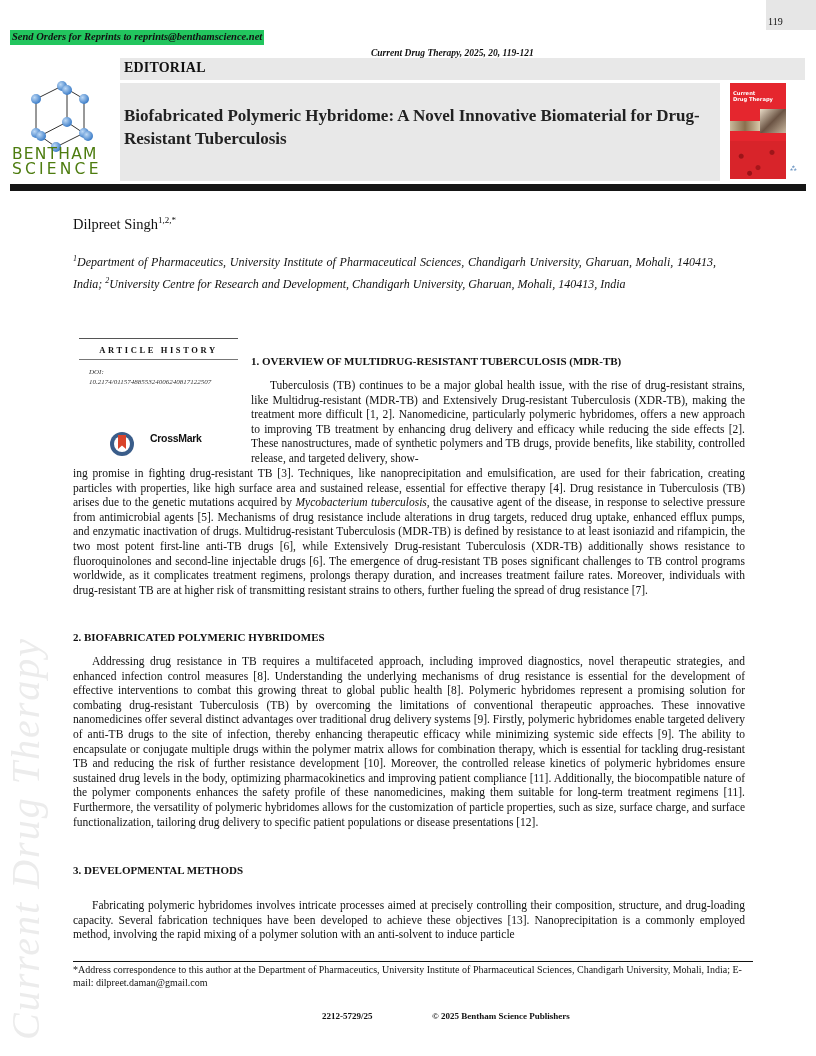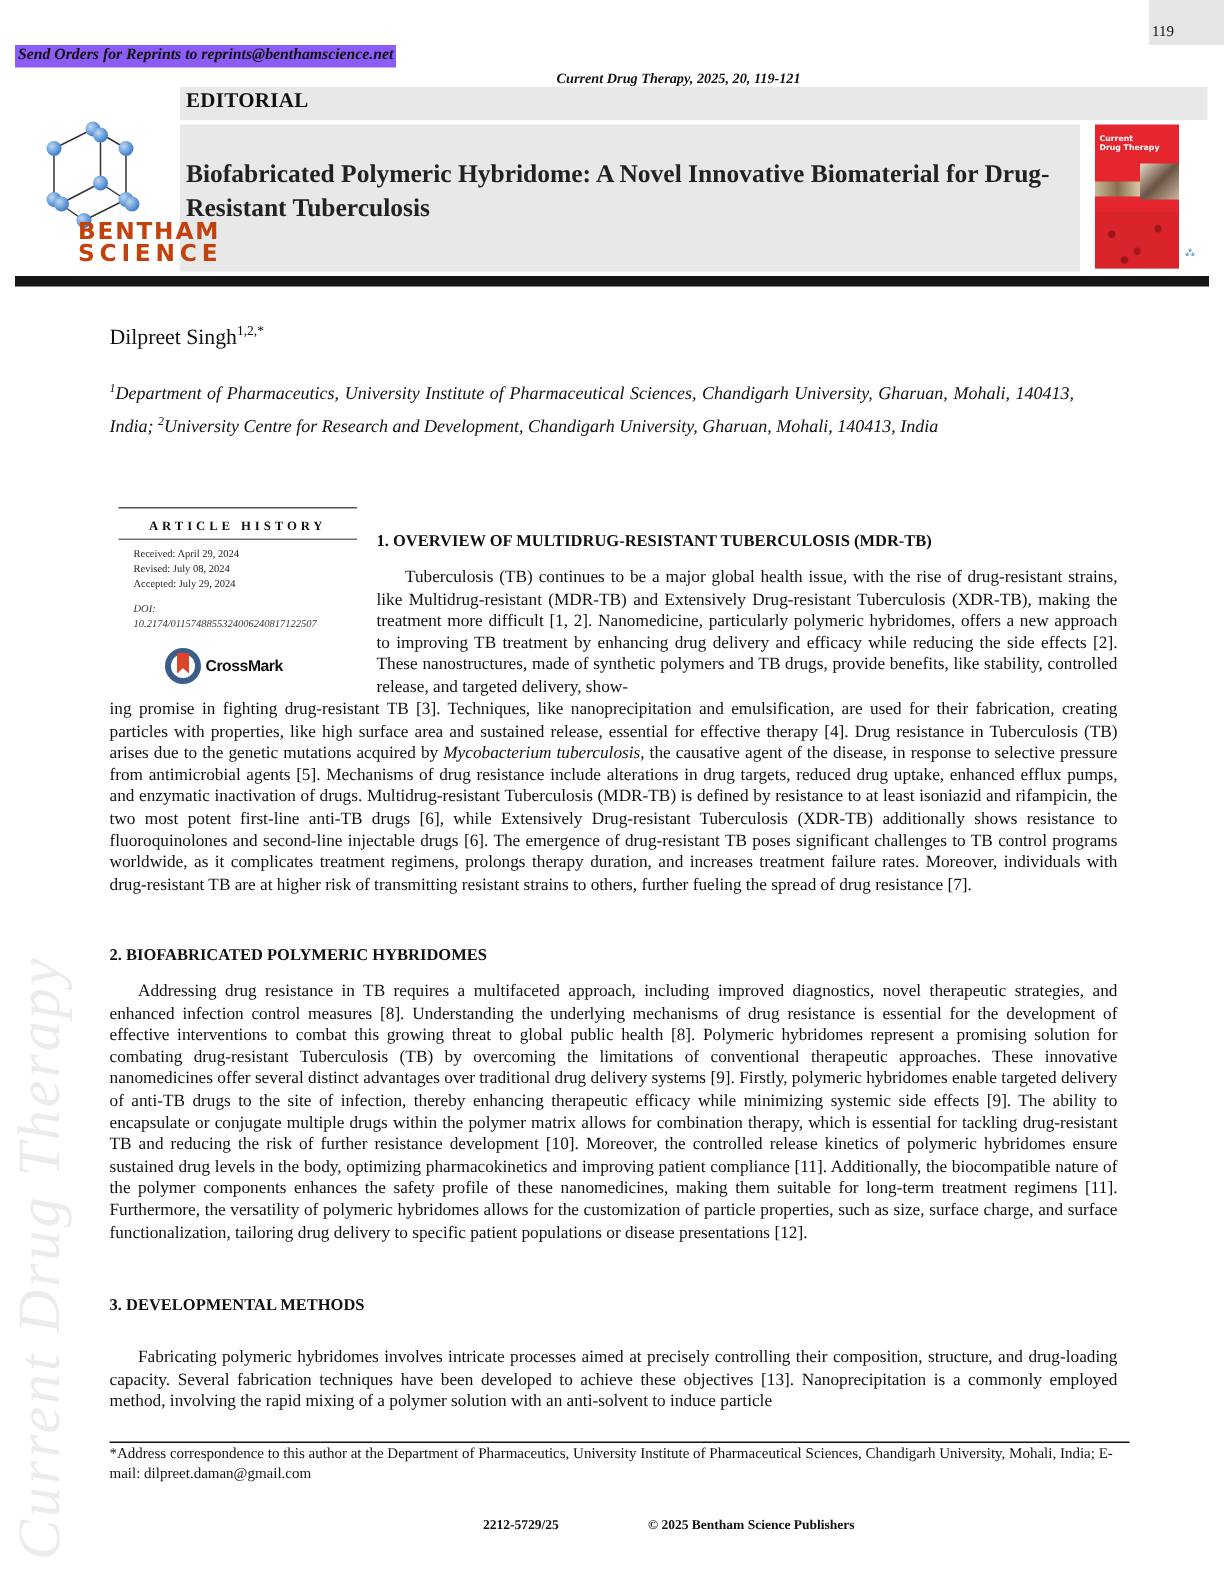--- a/index.html
+++ b/index.html
@@ -2,34 +2,34 @@
 <html><head>
 <meta charset="utf-8">
 <style>
   * { box-sizing: border-box; margin: 0; padding: 0; }
   html, body { width: 816px; height: 1056px; background: #ffffff; overflow: hidden; }
   body { position: relative; font-family: "Liberation Serif", serif; color: #111; }
 
   .page-num-box { position: absolute; left: 766px; top: 0; width: 50px; height: 30px; background: #e6e6e6; }
   .page-num { position: absolute; left: 768px; top: 16px; font-size: 10px; font-weight: normal; }
 
-  .reprints { position: absolute; left: 10px; top: 30px; height: 15px; padding: 1px 2px 0 2px; background: #8b5cf6;
+  .reprints { position: absolute; left: 10px; top: 30px; height: 15px; padding: 1px 2px 0 2px; background: #22c55e;
     font-size: 10.5px; font-style: italic; font-weight: bold; }
   .journal-cite { position: absolute; left: 371px; top: 48px; font-size: 9.5px; font-style: italic; font-weight: bold; }
   .journal-cite .vol { font-style: italic; }
 
   .editorial-bar { position: absolute; left: 120px; top: 58px; width: 685px; height: 22px; background: #e8e8e8; }
   .editorial-label { position: absolute; left: 124px; top: 60px; font-size: 14px; font-weight: bold; letter-spacing: 0.2px; }
 
   .title-band { position: absolute; left: 120px; top: 83px; width: 600px; height: 98px; background: #e8e8e8; }
   .title { position: absolute; left: 124px; top: 104px; width: 600px; font-size: 17px; line-height: 23px; font-weight: bold; color: #222; }
 
   .logo { position: absolute; left: 10px; top: 80px; width: 105px; height: 100px; }
-  .logo-text { position: absolute; left: 12px; top: 147px; font-family: "DejaVu Sans", sans-serif; font-weight: bold;
-    color: #c2410c; font-size: 15.5px; line-height: 15px; letter-spacing: 1.2px; margin-left: 40px; }
+  .logo-text { position: absolute; left: 12px; top: 147px; font-family: "DejaVu Sans", sans-serif; font-weight: normal;
+    color: #4d7c0f; font-size: 15.5px; line-height: 15px; letter-spacing: 1.2px; }
   .logo-text div:nth-child(2) { letter-spacing: 3.2px; }
 
   .cover { position: absolute; left: 730px; top: 83px; width: 56px; height: 96px; background: #e5262e; overflow: hidden; }
   .cover-title { position: absolute; left: 3px; top: 7px; font-family: "DejaVu Sans", sans-serif; font-size: 5.2px; color: #fff; font-weight: bold; line-height: 6px; }
   .cover-photo1 { position: absolute; left: 0; top: 38px; width: 30px; height: 10px; background: linear-gradient(90deg,#c8b89a,#8a6f4e,#d9c9a9); }
   .cover-photo2 { position: absolute; left: 30px; top: 26px; width: 26px; height: 24px; background: linear-gradient(135deg,#e9dcc7,#6b5444,#c9b79f); }
   .cover-cells { position: absolute; left: 0; top: 58px; width: 56px; height: 38px;
     background: radial-gradient(circle at 20% 40%, #9d1418 2px, transparent 3px), radial-gradient(circle at 50% 70%, #a8151a 2px, transparent 3px),
     radial-gradient(circle at 75% 30%, #9e1519 2px, transparent 3px), radial-gradient(circle at 35% 85%, #9a1217 2px, transparent 3px), #d8242a; }
   .cover-side { position: absolute; left: 786px; top: 83px; width: 19px; height: 96px; background: #fff; }
@@ -43,21 +43,21 @@
   .affil { position: absolute; left: 73px; top: 250px; width: 643px; font-size: 12px; line-height: 17.5px; font-style: italic; text-align: justify; }
   .affil sup { font-size: 8px; vertical-align: 5px; }
 
   .history-box { position: absolute; left: 79px; top: 338px; width: 159px; }
   .history-rule-top { height: 1px; background: #555; }
   .history-head { font-size: 8.5px; font-weight: bold; letter-spacing: 2.6px; text-align: center; padding: 6px 0 4px 0; }
   .history-rule-bot { height: 1px; background: #777; }
   .history-items { padding: 4px 0 0 10px; font-size: 7px; line-height: 10px; color: #222; }
   .doi-label { margin-top: 7px; padding-left: 10px; font-size: 7px; font-style: italic; line-height: 10px; color: #333; }
   .doi-val { padding-left: 10px; font-size: 7px; font-style: italic; line-height: 10px; color: #333; }
-  .crossmark { position: absolute; left: 110px; top: 432px; display: flex; align-items: center; gap: 3px; }
+  .crossmark { position: absolute; left: 110px; top: 432px; display: flex; align-items: flex-start; gap: 16px; }
   .cm-icon { width: 24px; height: 24px; border-radius: 50%; background: #3a5d8a; position: relative; }
   .cm-icon::before { content: ""; position: absolute; left: 4px; top: 4px; width: 16px; height: 16px; border-radius: 50%; background: #fff; }
   .cm-icon::after { content: ""; position: absolute; left: 8px; top: 3px; width: 8px; height: 14px; background: #d9442b; clip-path: polygon(0 0,100% 0,100% 100%,50% 75%,0 100%); }
   .cm-text { font-size: 10.5px; font-family: "Liberation Sans", sans-serif; color: #111; font-weight: bold; letter-spacing: -0.3px; }
 
   .h-sec { font-size: 11px; font-weight: bold; }
   .sec1-head { position: absolute; left: 251px; top: 355px; }
   .para { font-size: 11.5px; line-height: 14.6px; text-align: justify; }
   .indent { text-indent: 19px; }
 
@@ -146,25 +146,20 @@
 <div class="black-rule"></div>
 
 <div class="author"><span>Dilpreet Singh</span><sup>1,2,*</sup></div>
 
 <div class="affil"><sup>1</sup><span>Department of Pharmaceutics, University Institute of Pharmaceutical Sciences, Chandigarh University, Gharuan, Mohali, 140413, India; </span><sup>2</sup><span>University Centre for Research and Development, Chandigarh University, Gharuan, Mohali, 140413, India</span></div>
 
 <div class="history-box">
   <div class="history-rule-top"></div>
   <div class="history-head">ARTICLE HISTORY</div>
   <div class="history-rule-bot"></div>
-  <div class="history-items">
-    <div>Received: April 29, 2024</div>
-    <div>Revised: July 08, 2024</div>
-    <div>Accepted:  July 29, 2024</div>
-  </div>
   <div class="doi-label">DOI:</div>
   <div class="doi-val">10.2174/0115748855324006240817122507</div>
 </div>
 <div class="crossmark">
   <span class="cm-icon"></span>
   <span class="cm-text">CrossMark</span>
 </div>
 
 <div class="h-sec sec1-head">1. OVERVIEW OF MULTIDRUG-RESISTANT TUBERCULOSIS (MDR-TB)</div>
 <div class="para indent sec1-narrow">Tuberculosis (TB) continues to be a major global health issue, with the rise of drug-resistant strains, like Multidrug-resistant (MDR-TB) and Extensively Drug-resistant Tuberculosis (XDR-TB), making the treatment more difficult [1, 2]. Nanomedicine, particularly polymeric hybridomes, offers a new approach to improving TB treatment by enhancing drug delivery and efficacy while reducing the side effects [2]. These nanostructures, made of synthetic polymers and TB drugs, provide benefits, like stability, controlled release, and targeted delivery, show-</div>

